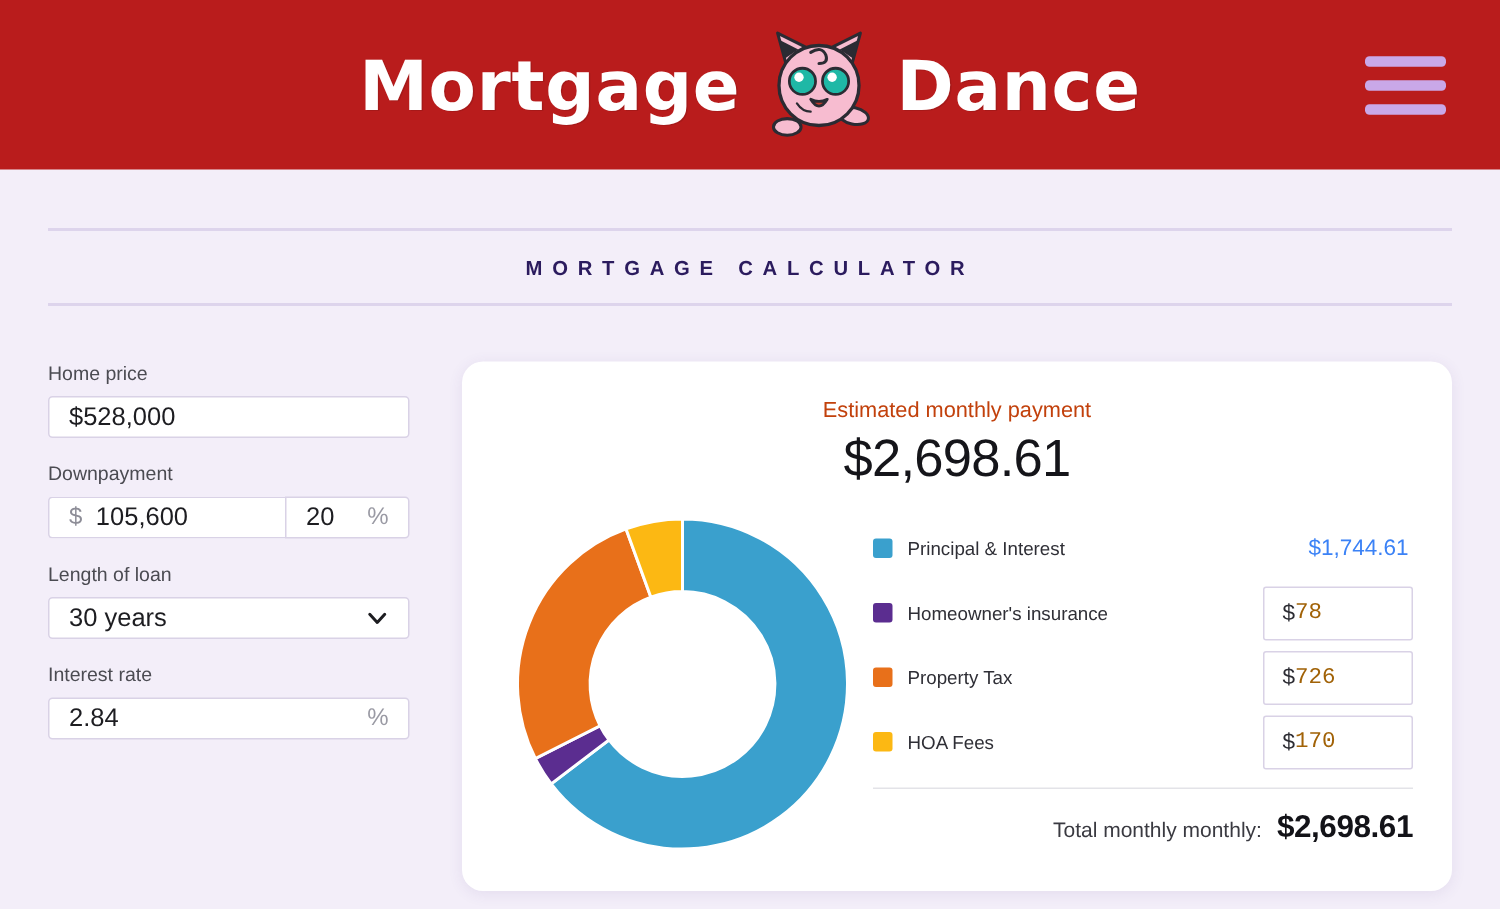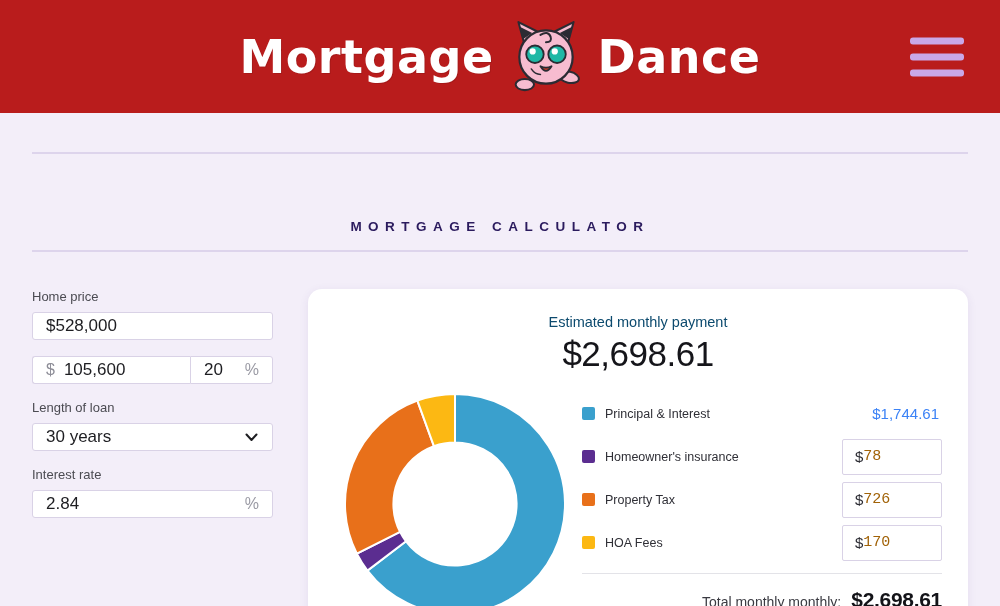--- a/index.html
+++ b/index.html
@@ -61,21 +61,20 @@
     border-top: 2px solid #ddd4ec;
     border-bottom: 2px solid #ddd4ec;
     text-align: center;
   }
   .section-title {
     font-size: 13.5px;
     font-weight: bold;
     letter-spacing: 6.5px;
     color: #2b1b5e;
     font-family: "Liberation Sans", sans-serif;
-    margin-top: 48px;
   }
 
   
   .main {
     display: flex;
     gap: 0;
     padding: 37px 32px 0 32px;
     align-items: flex-start;
   }
 
@@ -137,21 +136,21 @@
     margin-left: 35px;
     background: #ffffff;
     border-radius: 14px;
     box-shadow: 0 2px 10px rgba(80,50,130,0.09);
     padding: 25px 26px 24px 26px;
     min-height: 345px;
   }
   .est-label {
     text-align: center;
     font-size: 14.5px;
-    color: #0c4a6e;
+    color: #c2410c;
     margin-bottom: 4px;
   }
   .est-amount {
     text-align: center;
     font-size: 35px;
     color: #15151a;
     letter-spacing: -0.5px;
     margin-bottom: 12px;
     font-family: "Liberation Sans", sans-serif;
   }
@@ -276,20 +275,21 @@
   <div class="form-col">
 
     <div class="field-block">
       <div class="field-label">Home price</div>
       <div class="text-input">
         <span class="val">$528,000</span>
       </div>
     </div>
 
     <div class="field-block">
+      <div class="field-label">Downpayment</div>
       <div class="split-row">
         <div class="text-input amount">
           <span class="prefix">$</span>
           <span class="val">105,600</span>
         </div>
         <div class="text-input pct">
           <span class="val">20</span>
           <span class="suffix">%</span>
         </div>
       </div>

